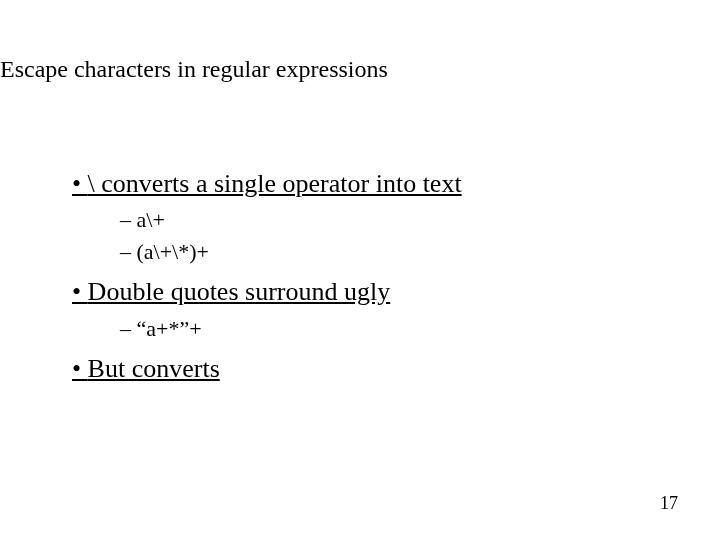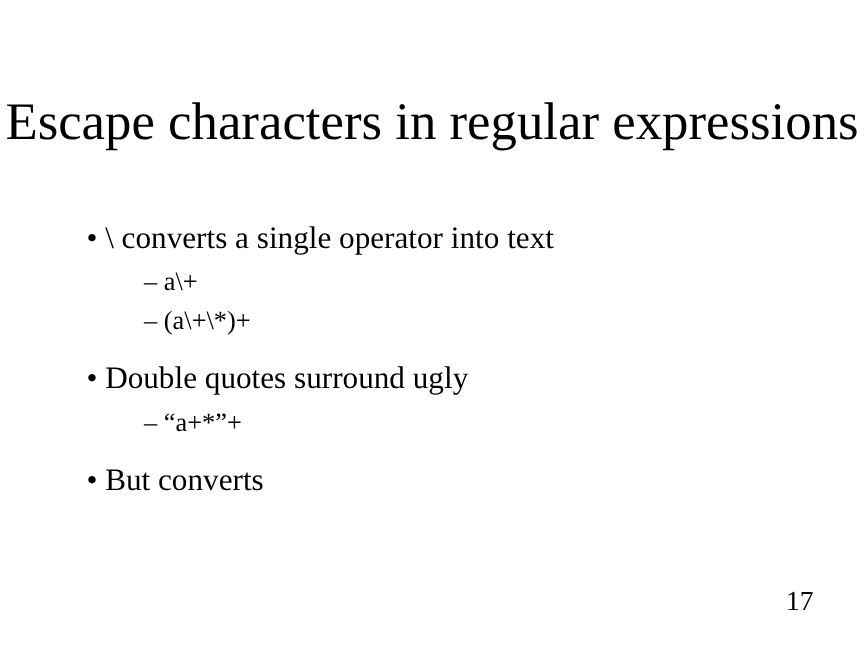--- a/index.html
+++ b/index.html
@@ -12,60 +12,61 @@
     color: #000;
   }
   .slide {
     position: relative;
     width: 720px;
     height: 540px;
     box-sizing: border-box;
   }
   .title {
     position: absolute;
-    top: 76px;
+    top: 56px;
     left: 0;
     width: 720px;
-    text-align: center;
-    font-size: 44px;
+    text-align: left;
+    font-size: 24px;
     font-weight: 400;
   }
   .body {
     position: absolute;
     top: 165px;
     left: 72px;
     right: 60px;
     font-size: 26px;
     line-height: 1.35;
   }
   .l1 {
-    margin: 16px 0 4px 0;
+    margin: 1px 0 4px 0;
     padding-left: 24px;
     text-indent: -24px;
+    text-decoration: underline;
   }
   .l1::before {
     content: "•  ";
   }
   .sub {
     margin: 2px 0 2px 48px;
     padding-left: 24px;
     text-indent: -24px;
     font-size: 22px;
   }
   .sub::before {
     content: "–  ";
   }
   .gap-after {
     margin-bottom: 8px;
   }
   .page-num {
     position: absolute;
     bottom: 26px;
     right: 42px;
-    font-size: 23px;
+    font-size: 18px;
   }
 </style>
 </head>
 <body>
 
 <div class="slide">
 
   <div class="title">Escape characters in regular expressions</div>
 
   <div class="body">

